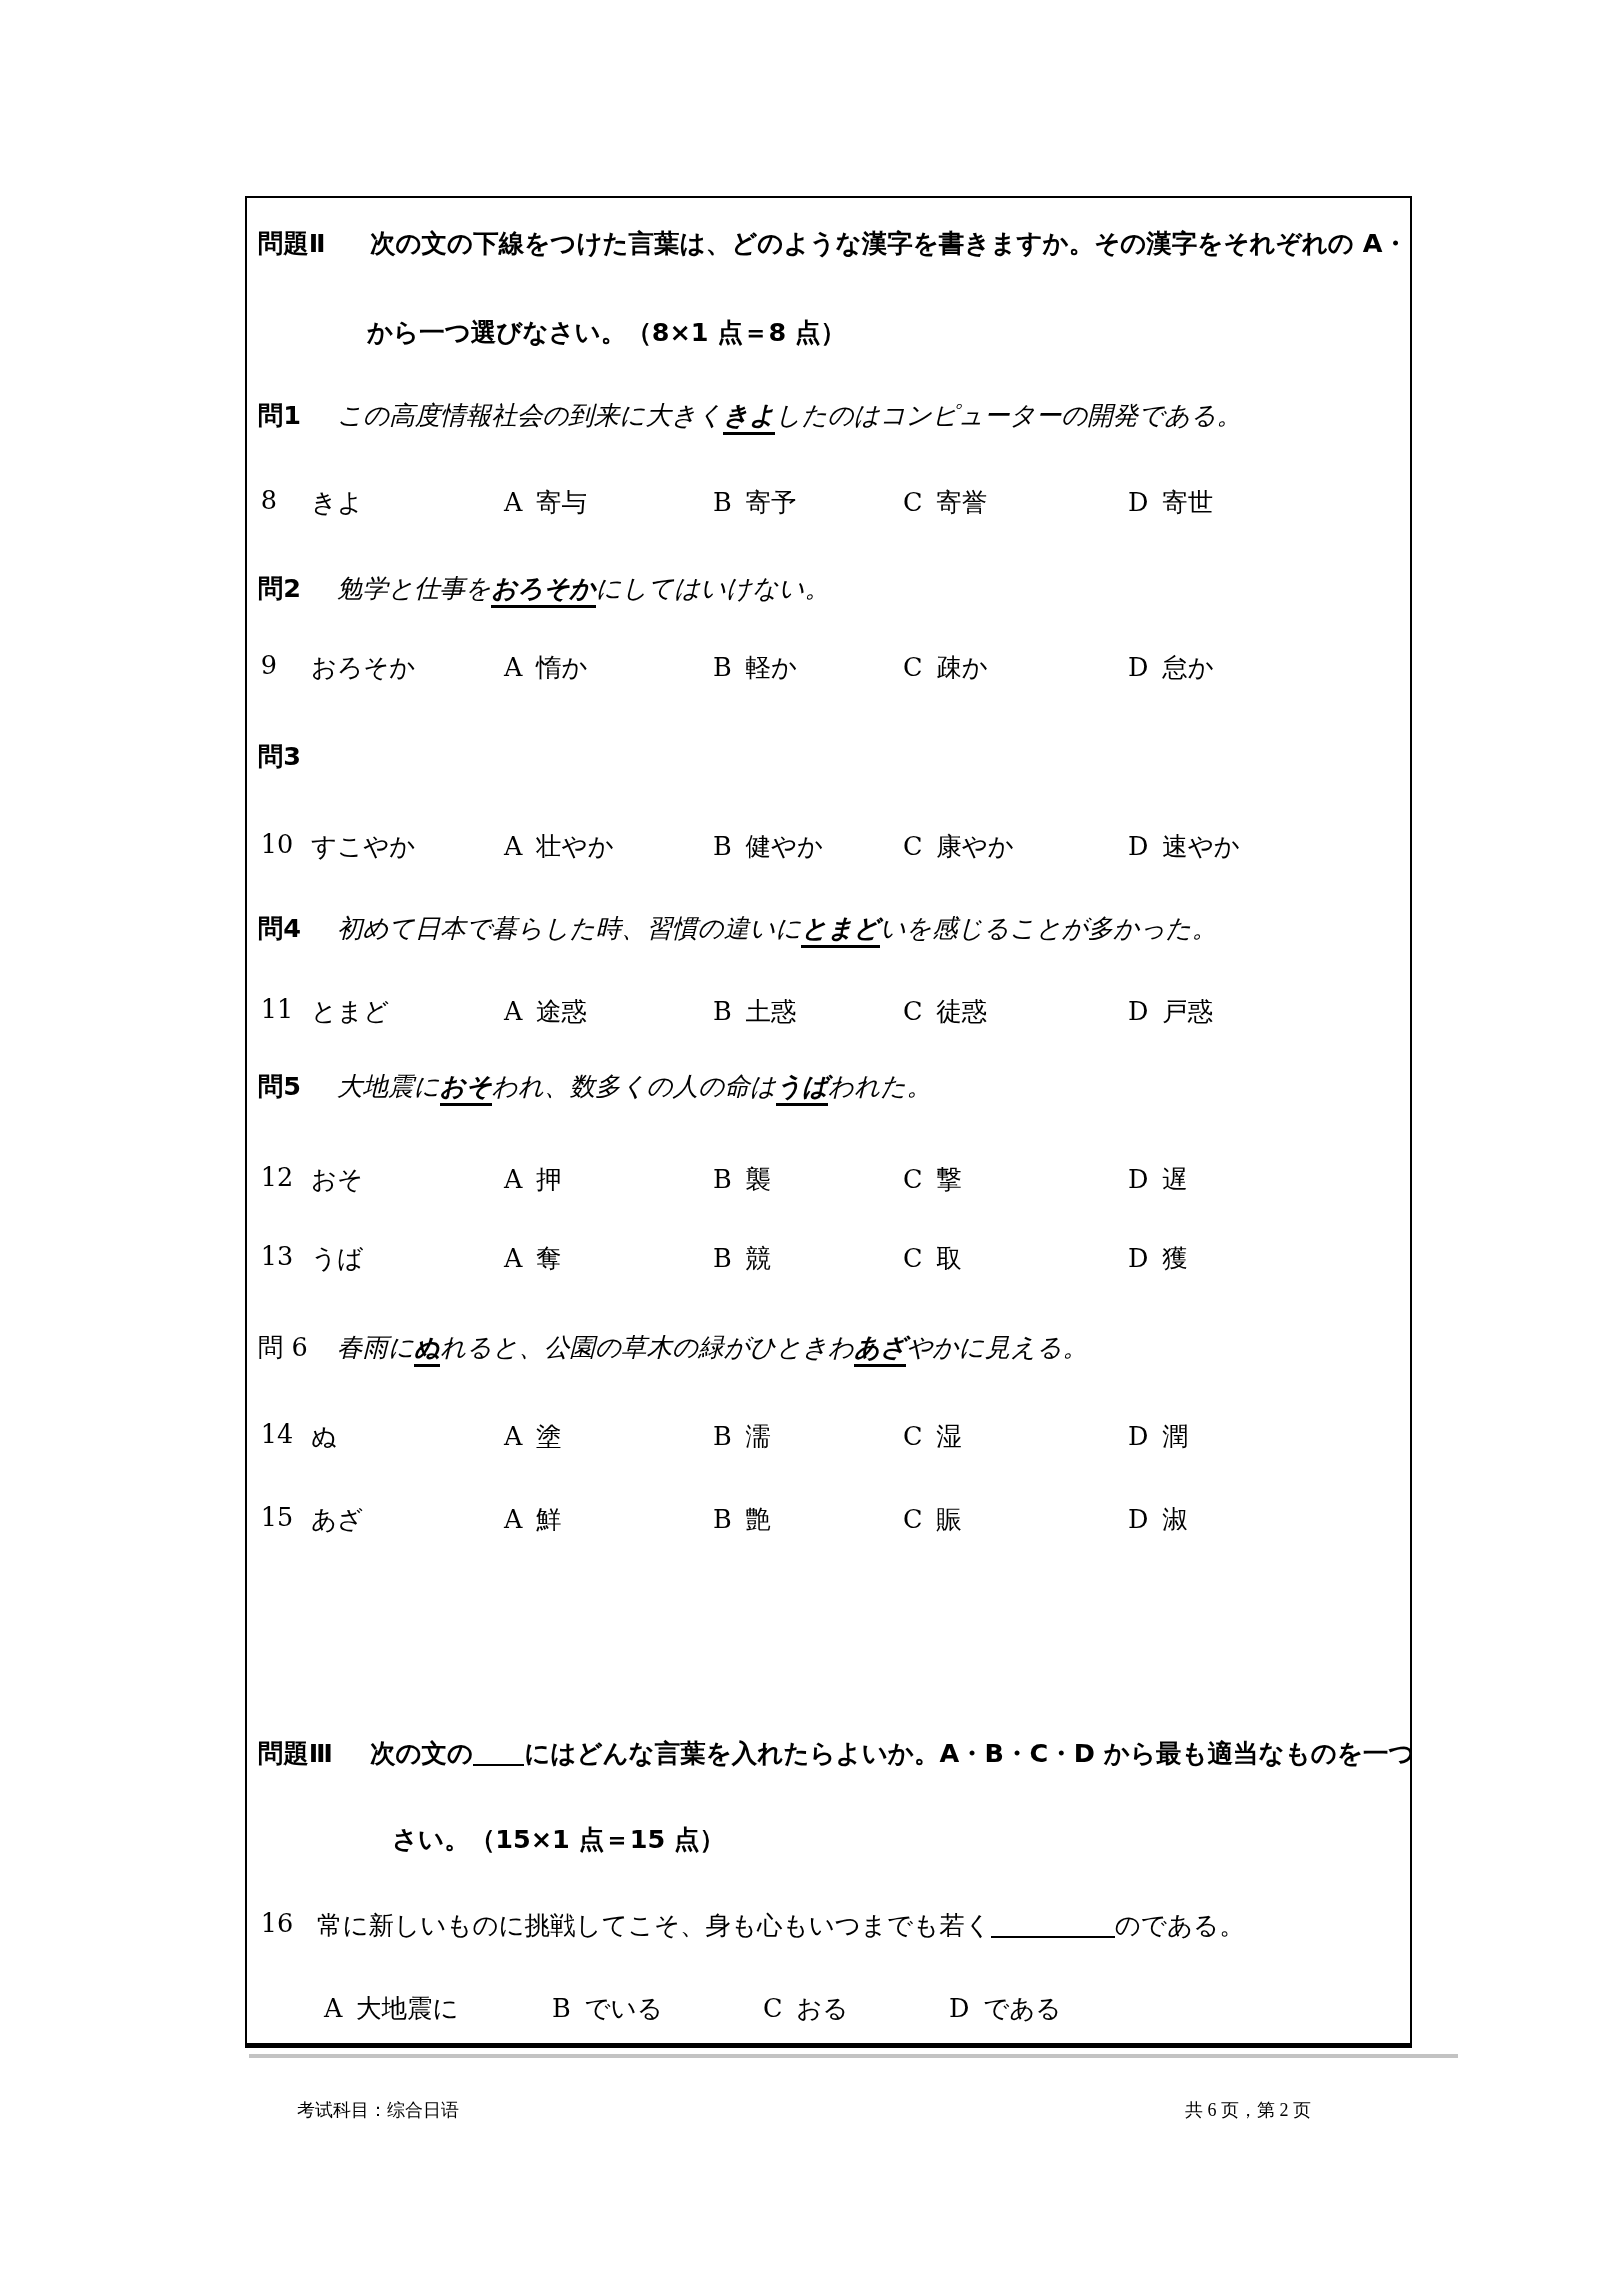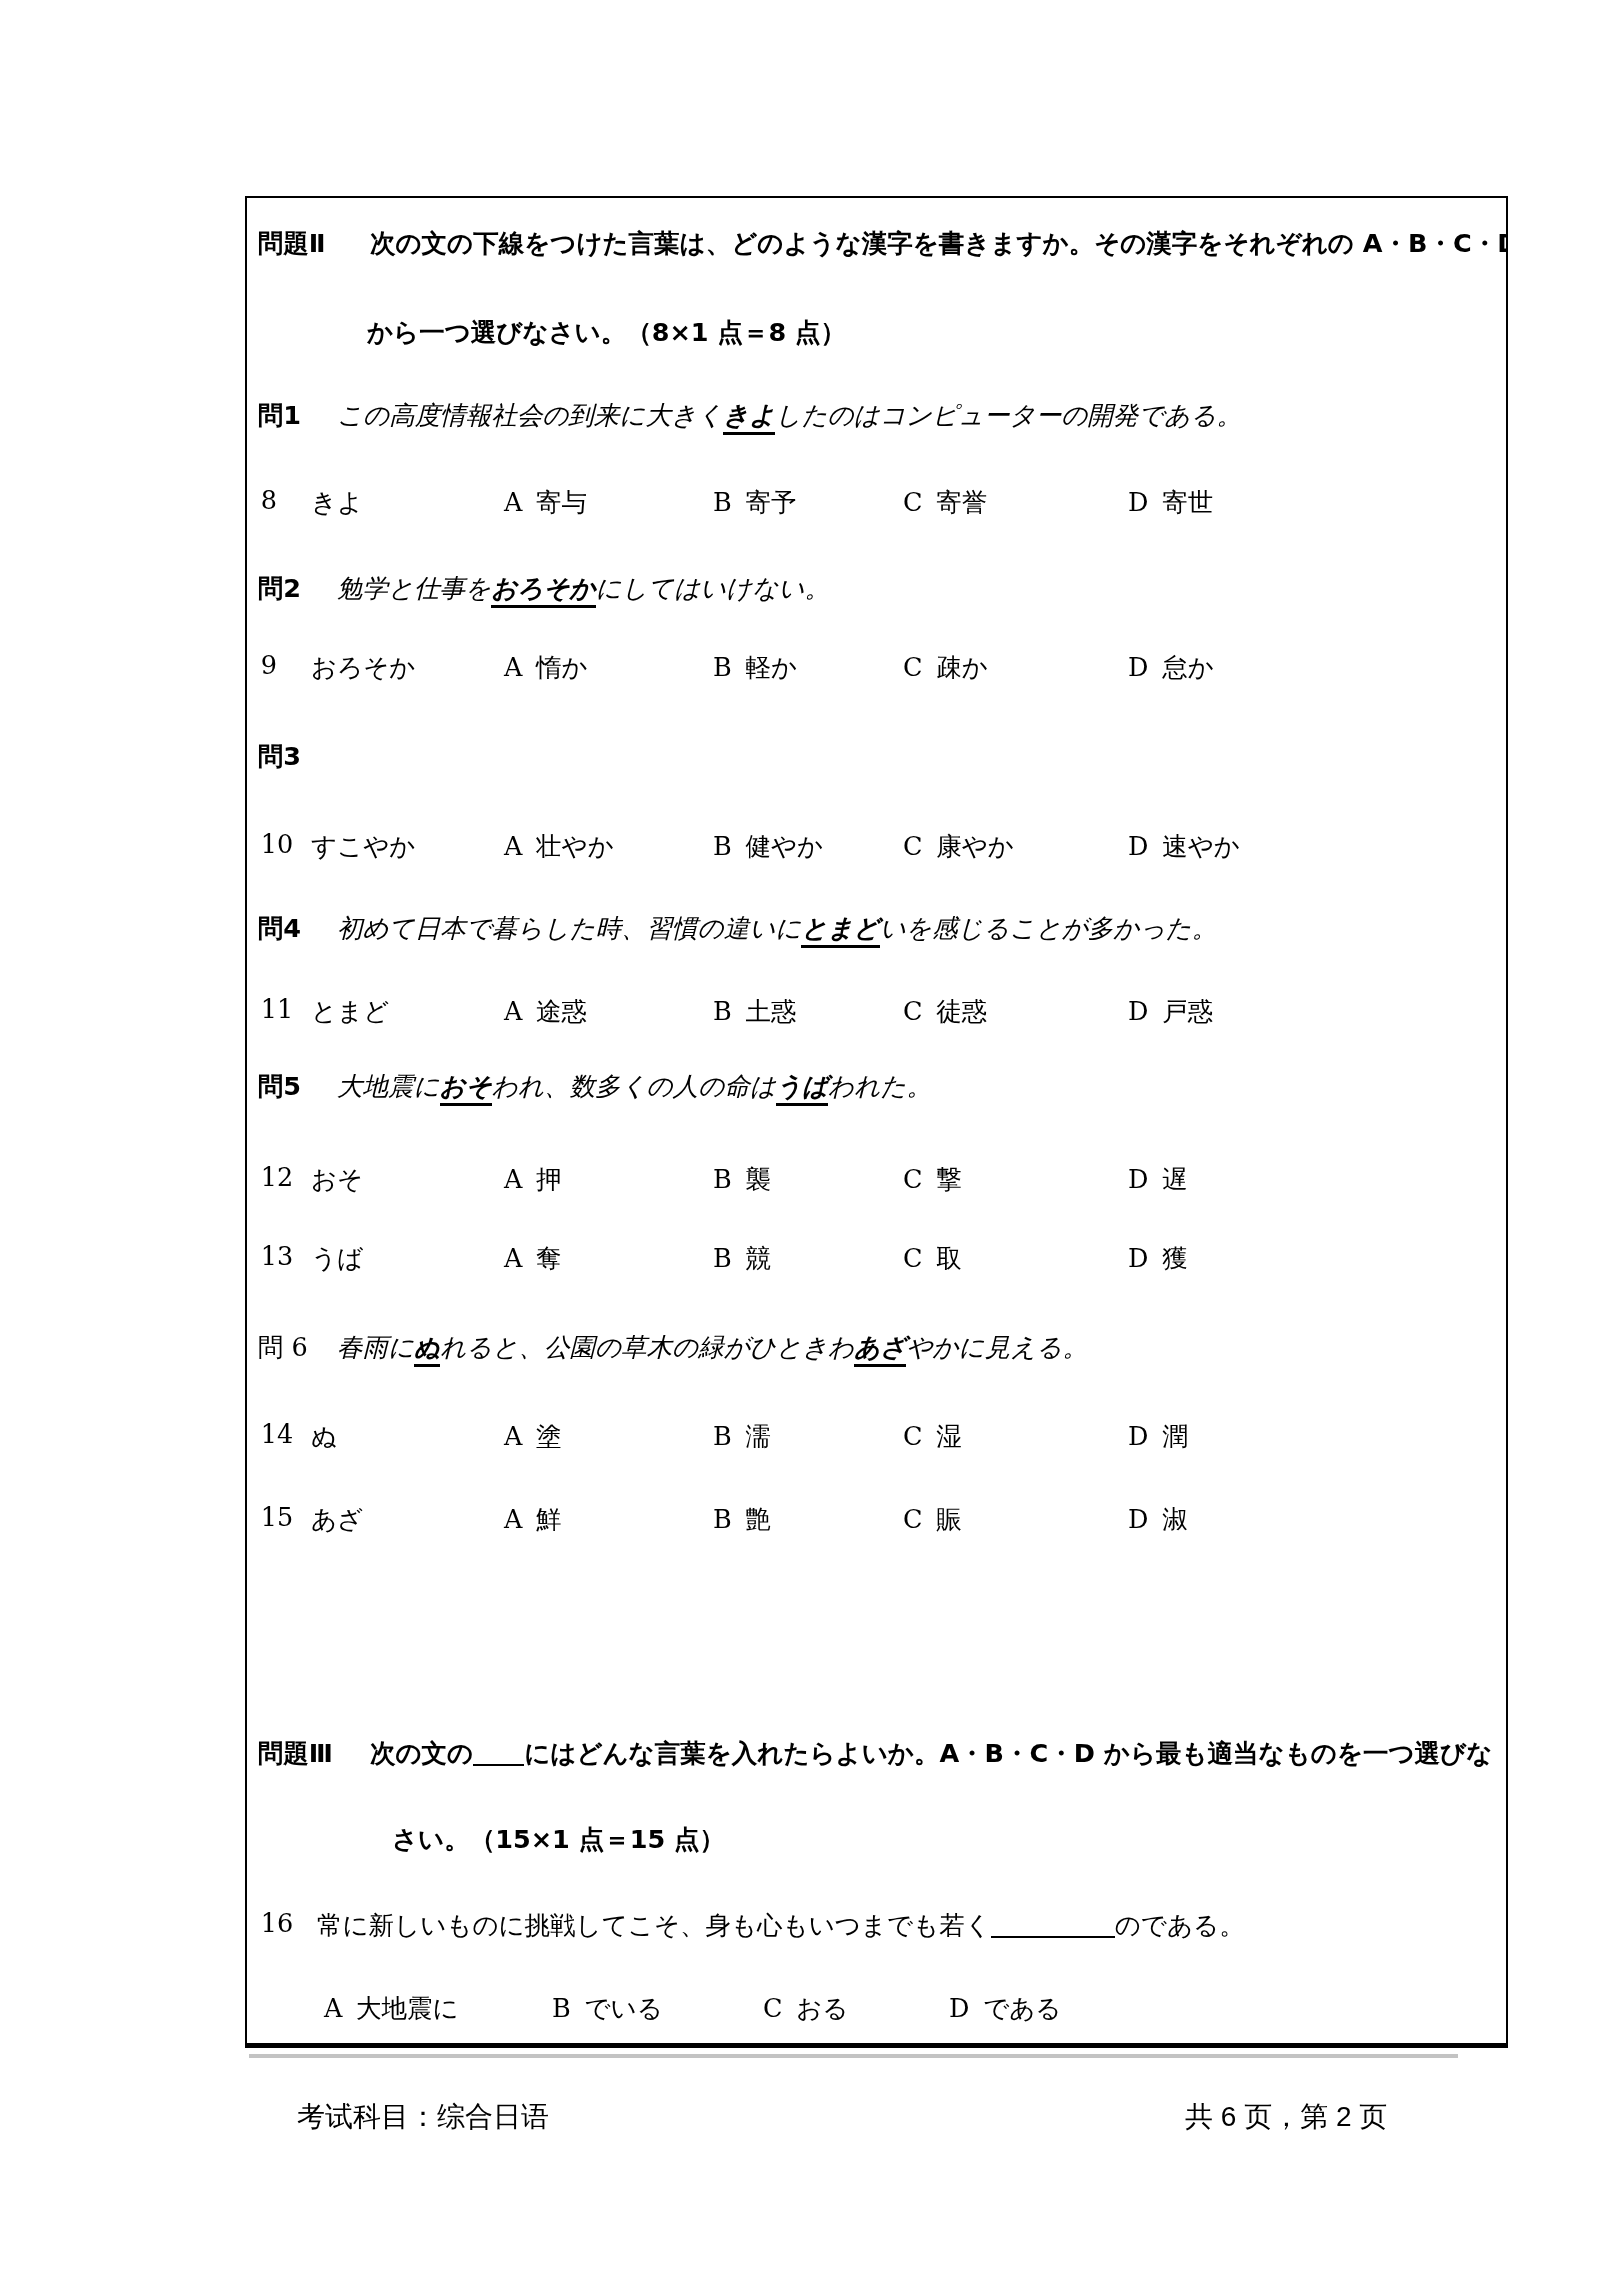--- a/index.html
+++ b/index.html
@@ -1,18 +1,18 @@
 <!DOCTYPE html>
 <html><head>
 <meta charset="utf-8">
 <style>
   html,body{margin:0;padding:0;background:#fff;}
   .sheet{position:relative;width:1621px;height:2293px;background:#ffffff;color:#000;
          font-family:"DejaVu Sans","Liberation Sans",sans-serif;}
-  .box{position:absolute;left:245px;top:196px;width:1263px;height:1852px;
+  .box{position:absolute;left:245px;top:196px;width:1167px;height:1852px;
        box-sizing:border-box;border:2.9px solid #000;border-bottom-width:5.9px;
        overflow:hidden;}
   .shadow-line{position:absolute;left:249px;top:2054px;width:1209px;height:3.9px;background:#c3c3c3;}
   .line{position:absolute;left:0;right:0;height:37px;font-size:25.5px;white-space:nowrap;}
   .g{font-family:"DejaVu Sans","Liberation Sans",sans-serif;}
   .m{font-family:"DejaVu Serif","Liberation Serif",serif;}
   .b{font-weight:bold;}
   .ql{position:absolute;left:10.8px;}
   .qs{position:absolute;left:90px;font-style:italic;}
   .hdr{position:absolute;left:123px;}
@@ -21,22 +21,22 @@
   .cnum{position:absolute;left:13.7px;}
   .cword{position:absolute;left:64px;}
   .opt{position:absolute;}
   .oA{left:257px}.oB{left:466px}.oC{left:656px}.oD{left:881px}
   .oA16{left:77px}.oB16{left:305px}.oC16{left:516px}.oD16{left:702px}
   .otext{margin-left:13.7px;}
   .blank{display:inline-block;border-bottom:2px solid #000;vertical-align:-3.9px;}
   .w52{width:51px;}
   .w127{width:124px;}
   .heading{font-size:26.5px;}
-  .footer{position:absolute;top:2098px;font-size:28px;
-          font-family:Liberation Sans, sans-serif;white-space:nowrap;}
+  .footer{position:absolute;top:2098px;font-size:18px;
+          font-family:Liberation Serif, serif;white-space:nowrap;}
   .fl{left:297px;}
   .fr{left:1185px;}
 </style>
 </head>
 <body>
 
 <div class="sheet">
   <div class="box">
 
     <div class="line" style="top:28px">

